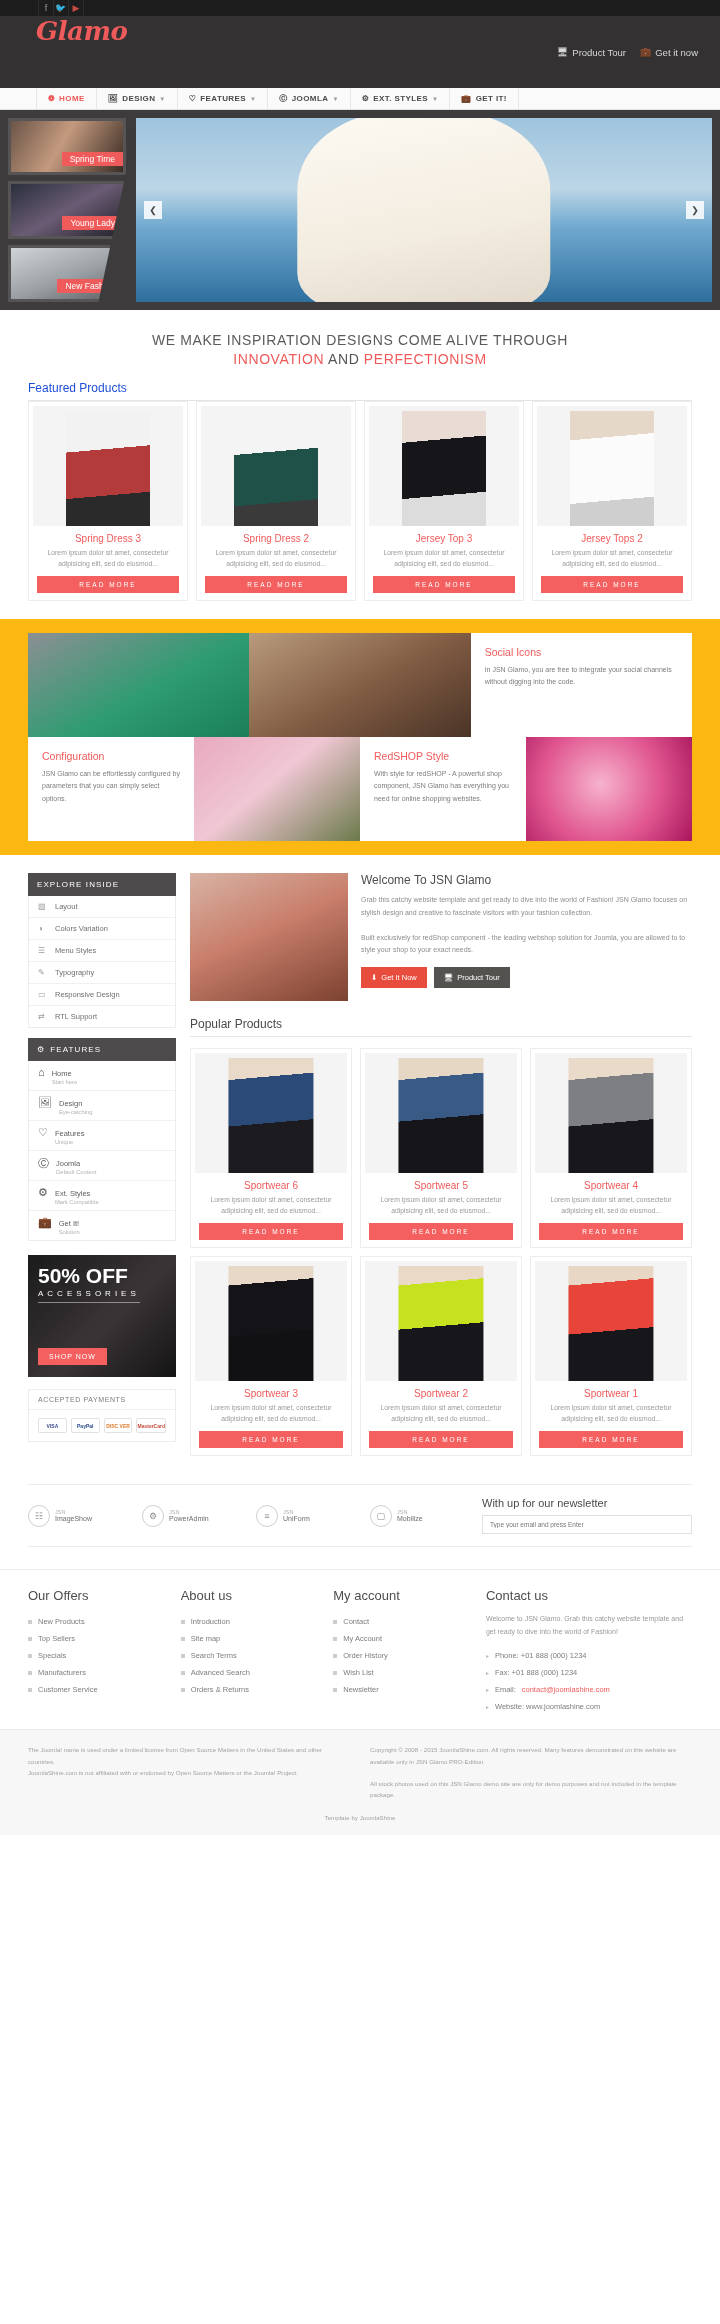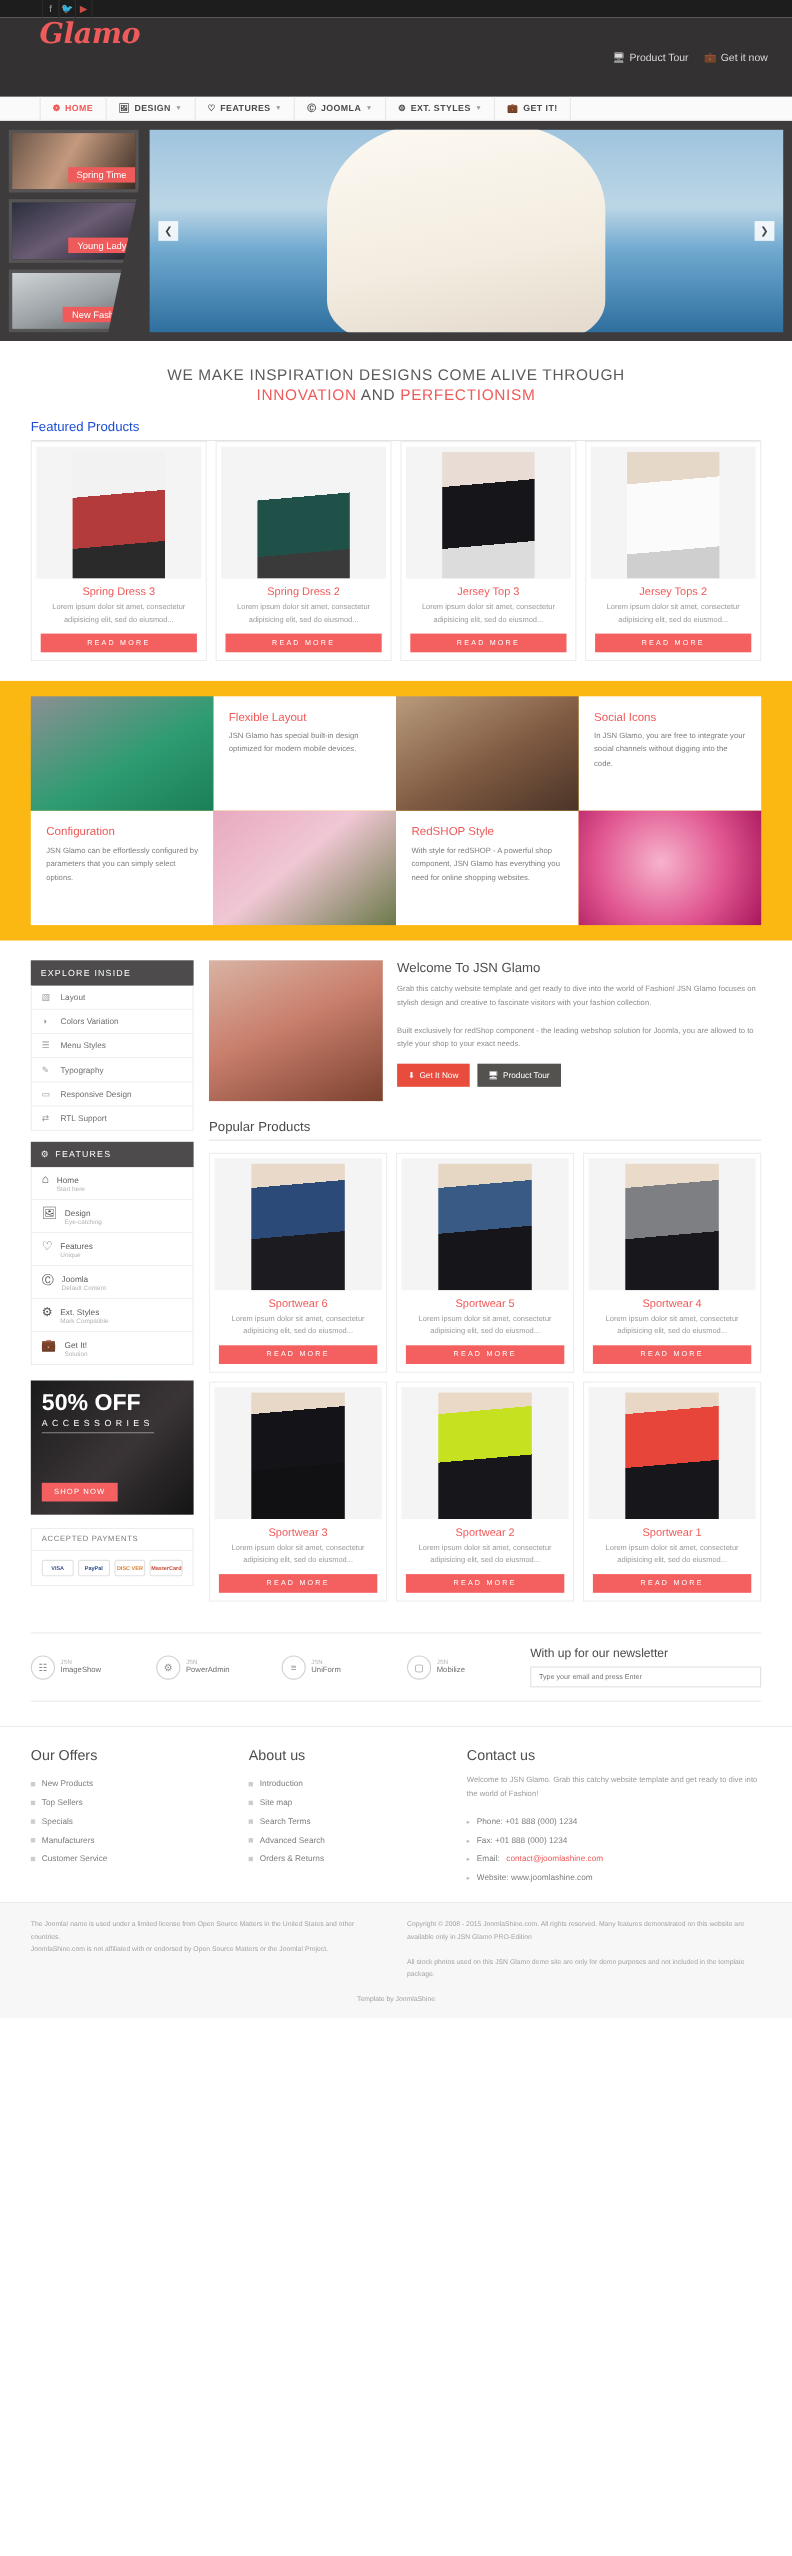--- a/index.html
+++ b/index.html
@@ -304,26 +304,20 @@
       </div>
     </div>
   </div>
 
   <div class="yellow">
     <div class="frow">
       <div class="fcell">
         <div class="fimg i-green"></div>
       </div>
       <div class="fcell">
-        <div class="fbox">
-          <h4>Flexible Layout</h4>
-          <p>JSN Glamo has special built-in design optimized for modern mobile devices.</p>
-        </div>
-      </div>
-      <div class="fcell">
         <div class="fimg i-red"></div>
       </div>
       <div class="fcell">
         <div class="fbox">
           <h4>Social Icons</h4>
           <p>In JSN Glamo, you are free to integrate your social channels without digging into the code.</p>
         </div>
       </div>
     </div>
     <div class="frow">
@@ -603,20 +597,43 @@
         </div>
       <div class="flink">
           <i class="fsq"></i>
           <span>Advanced Search</span>
         </div>
       <div class="flink">
           <i class="fsq"></i>
           <span>Orders &amp; Returns</span>
         </div>
     </div>
+    <div class="fcol">
+      <h5>My account</h5>
+      <div class="flink">
+          <i class="fsq"></i>
+          <span>Contact</span>
+        </div>
+      <div class="flink">
+          <i class="fsq"></i>
+          <span>My Account</span>
+        </div>
+      <div class="flink">
+          <i class="fsq"></i>
+          <span>Order History</span>
+        </div>
+      <div class="flink">
+          <i class="fsq"></i>
+          <span>Wish List</span>
+        </div>
+      <div class="flink">
+          <i class="fsq"></i>
+          <span>Newsletter</span>
+        </div>
+    </div>
     <div class="fcol last">
       <h5>Contact us</h5>
       <p class="fdesc">Welcome to JSN Glamo. Grab this catchy website template and get ready to dive into the world of Fashion!</p>
       <div class="fci">
           <span class="ar">▸</span>
           <span>Phone: +01 888 (000) 1234</span>
         </div>
       <div class="fci">
           <span class="ar">▸</span>
           <span>Fax: +01 888 (000) 1234</span>

